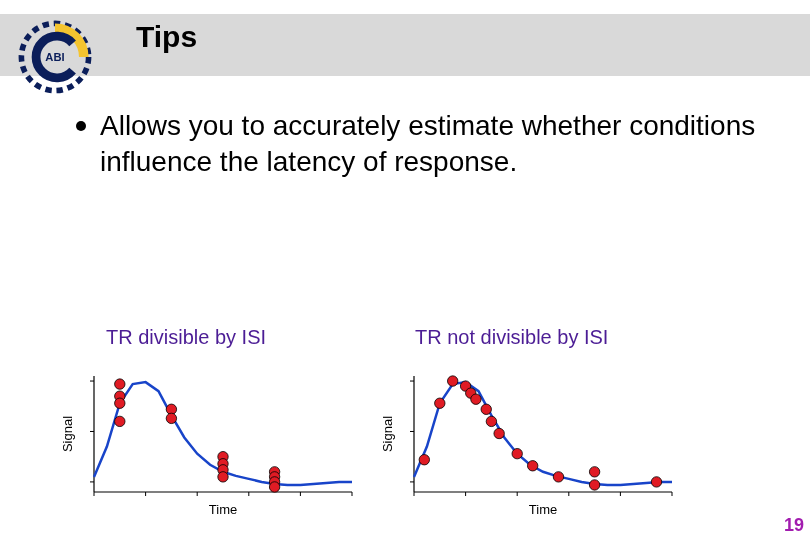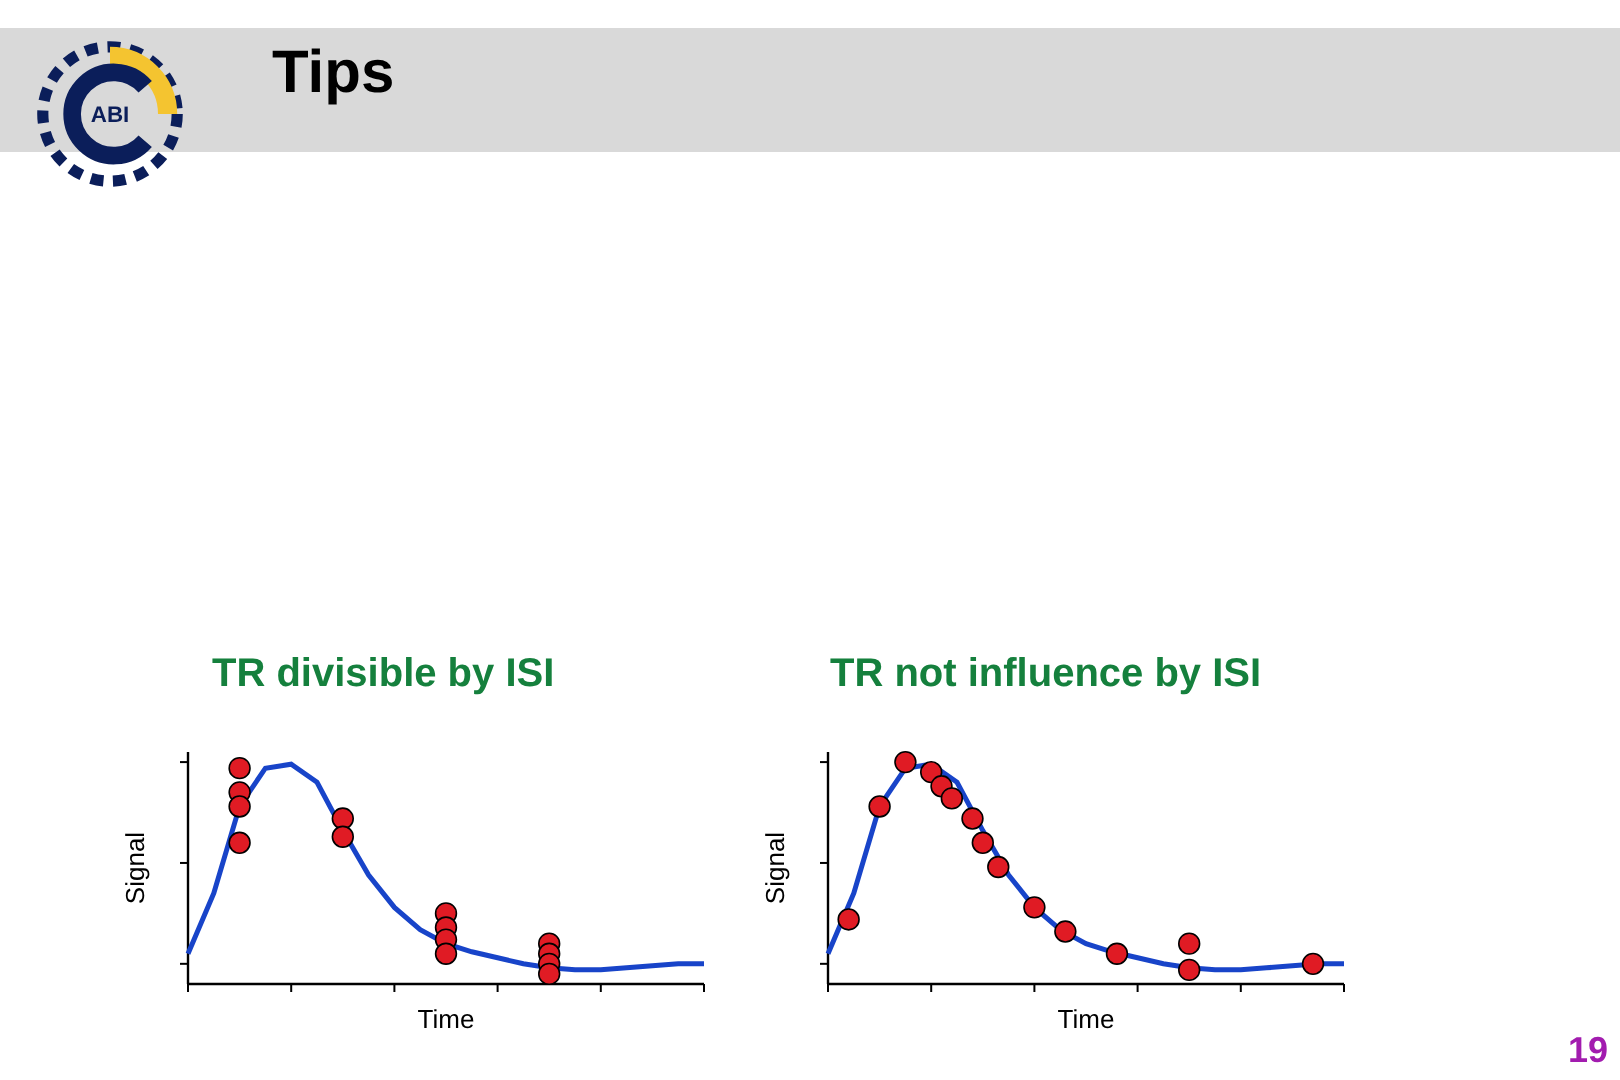--- a/index.html
+++ b/index.html
@@ -63,22 +63,22 @@
   }
   .chart-captions {
     position: absolute;
     top: 326px;
     left: 0;
     width: 810px;
   }
   .caption {
     position: absolute;
     font-size: 20px;
-    color: #15803d;
-    font-weight: bold;
+    color: #4c1d95;
+    font-weight: normal;
   }
   .chart-area {
     position: absolute;
     top: 368px;
     left: 60px;
     width: 700px;
     height: 152px;
   }
   .chart {
     position: absolute;
@@ -114,25 +114,29 @@
     <path d="M 50 14 A 36 36 0 0 1 86 50" fill="none" stroke="#f4c430" stroke-width="12"></path>
 
     <path d="M 72 33 A 26 26 0 1 0 72 67" fill="none" stroke="#0b1e5a" stroke-width="11"></path>
     <text x="50" y="55" text-anchor="middle" font-size="14" font-family="Arial" fill="#0b1e5a" font-weight="bold">ABI</text>
   </svg>
 </div>
 
 <div class="title">Tips</div>
 
 <div class="bullets">
+  <div class="bullet-row">
+    <div class="bullet-dot"></div>
+    <div class="bullet-text">Allows you to accurately estimate whether conditions influence the latency of response.</div>
+  </div>
 </div>
 
 <div class="chart-captions">
   <div class="caption" style="left:106px;">TR divisible by ISI</div>
-  <div class="caption" style="left:415px;">TR not influence by ISI</div>
+  <div class="caption" style="left:415px;">TR not divisible by ISI</div>
 </div>
 
 <div class="chart-area">
   <div class="chart" style="left:0;">
     <svg id="chart0">
         <line x1="34" y1="8" x2="34" y2="124" stroke="#000000" stroke-width="1.2"></line>
         <line x1="34" y1="124" x2="292" y2="124" stroke="#000000" stroke-width="1.2"></line>
         <line x1="34" y1="124" x2="34" y2="128" stroke="#000000" stroke-width="1"></line>
         <line x1="85.6" y1="124" x2="85.6" y2="128" stroke="#000000" stroke-width="1"></line>
         <line x1="137.2" y1="124" x2="137.2" y2="128" stroke="#000000" stroke-width="1"></line>

